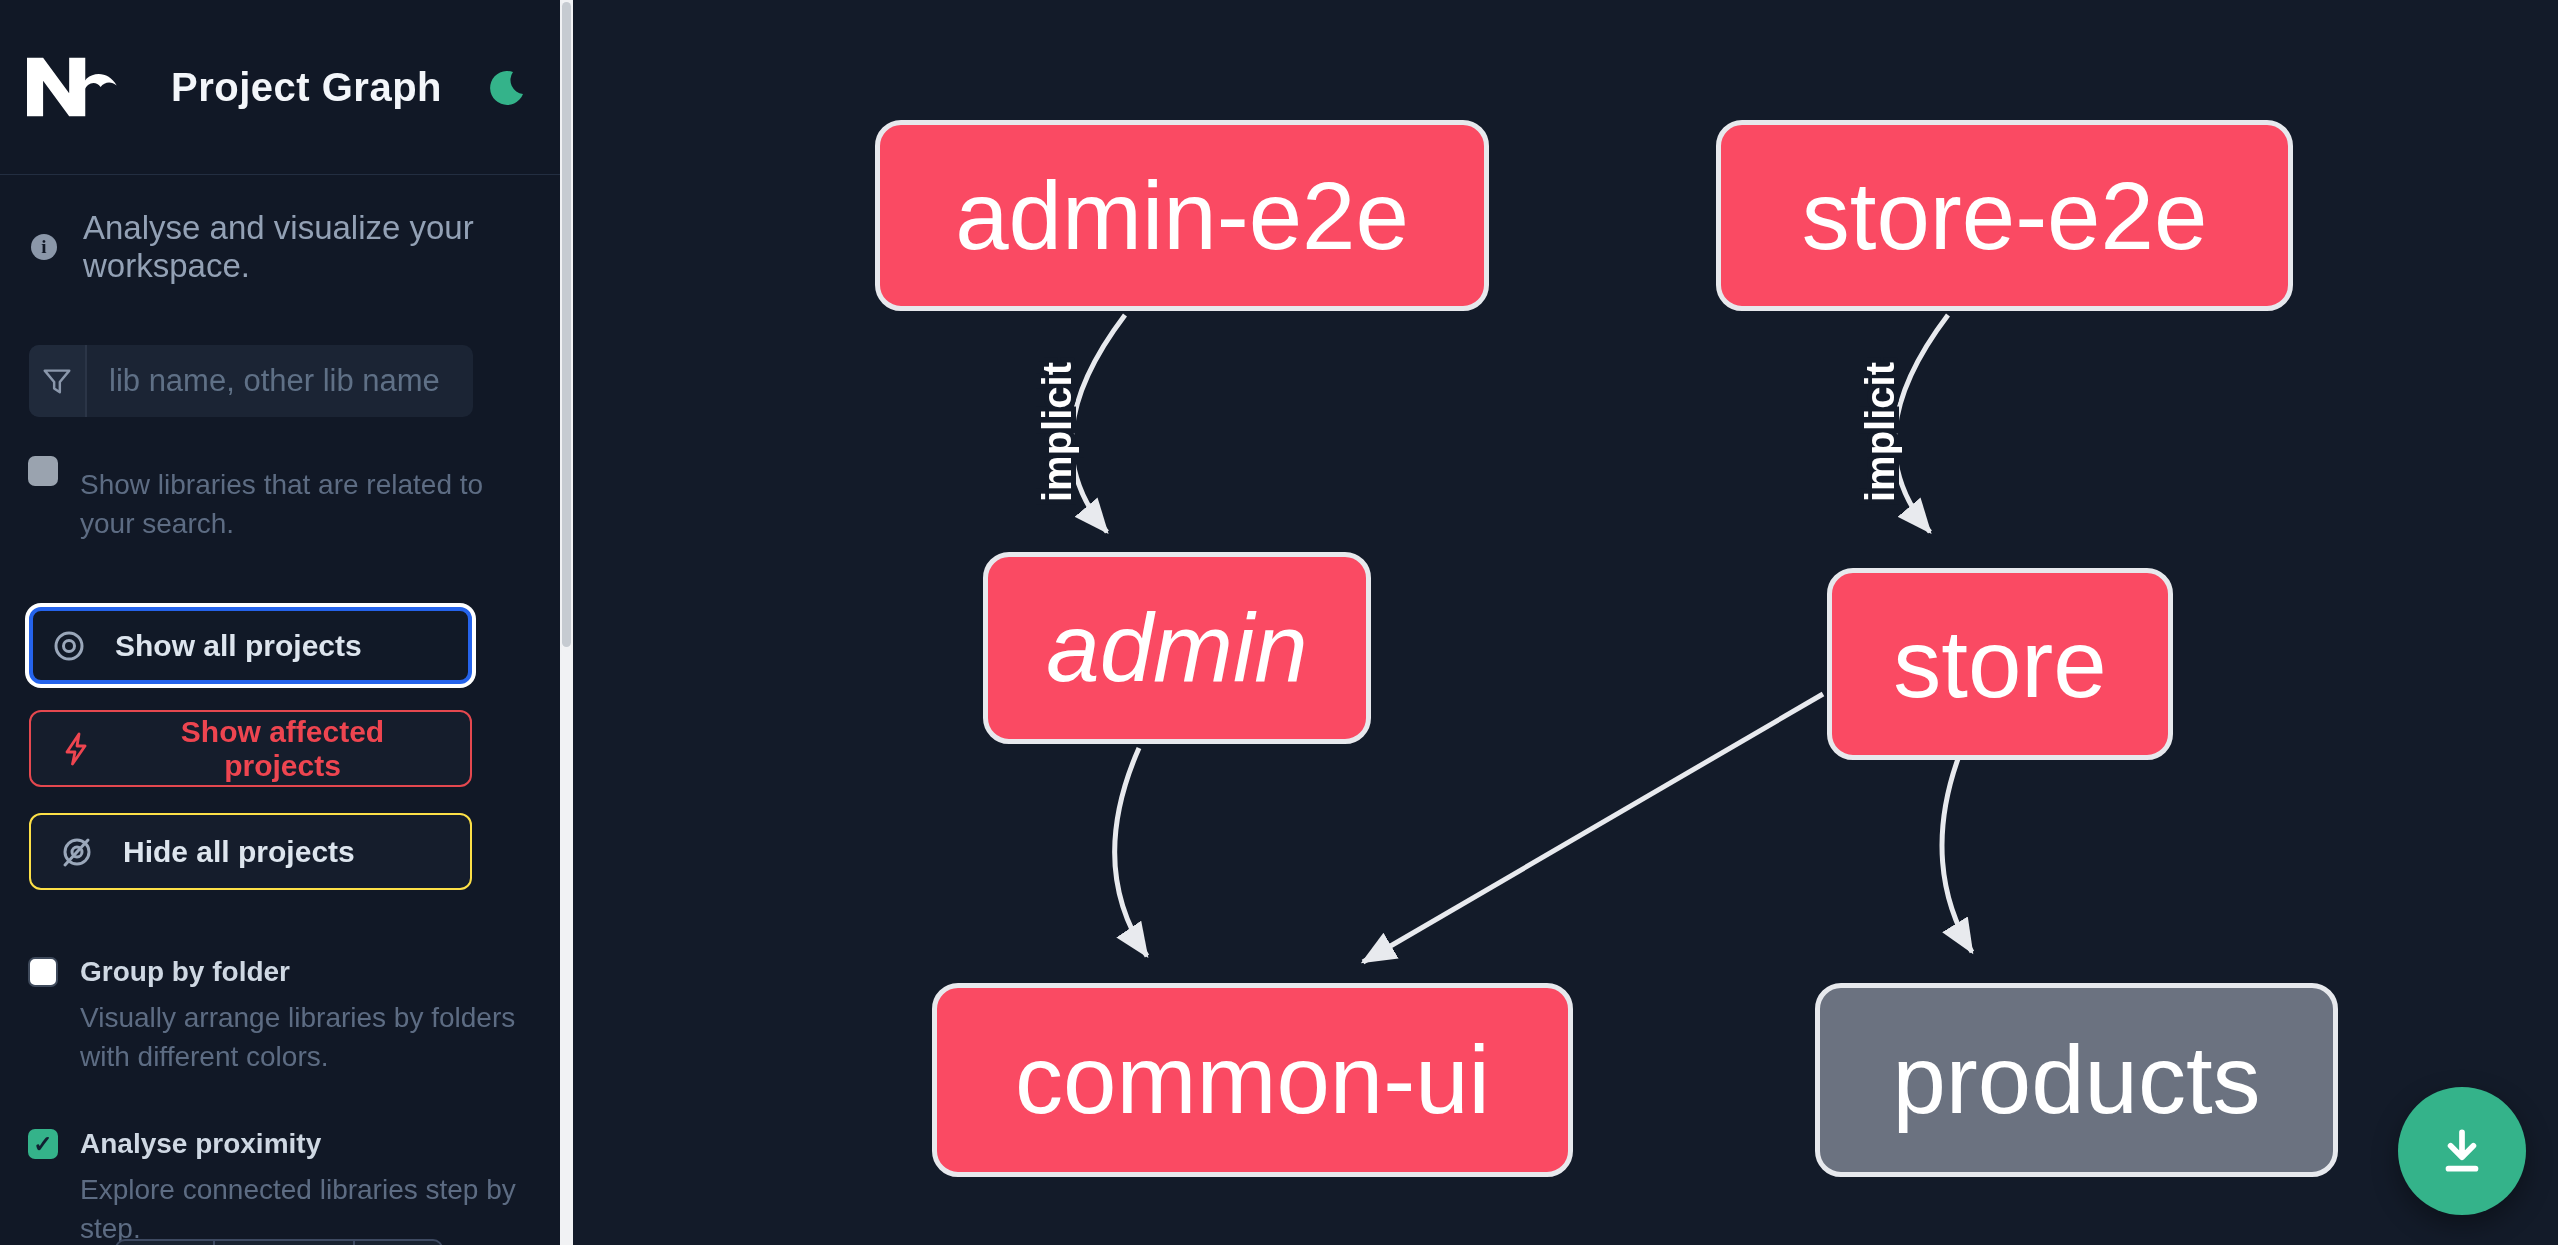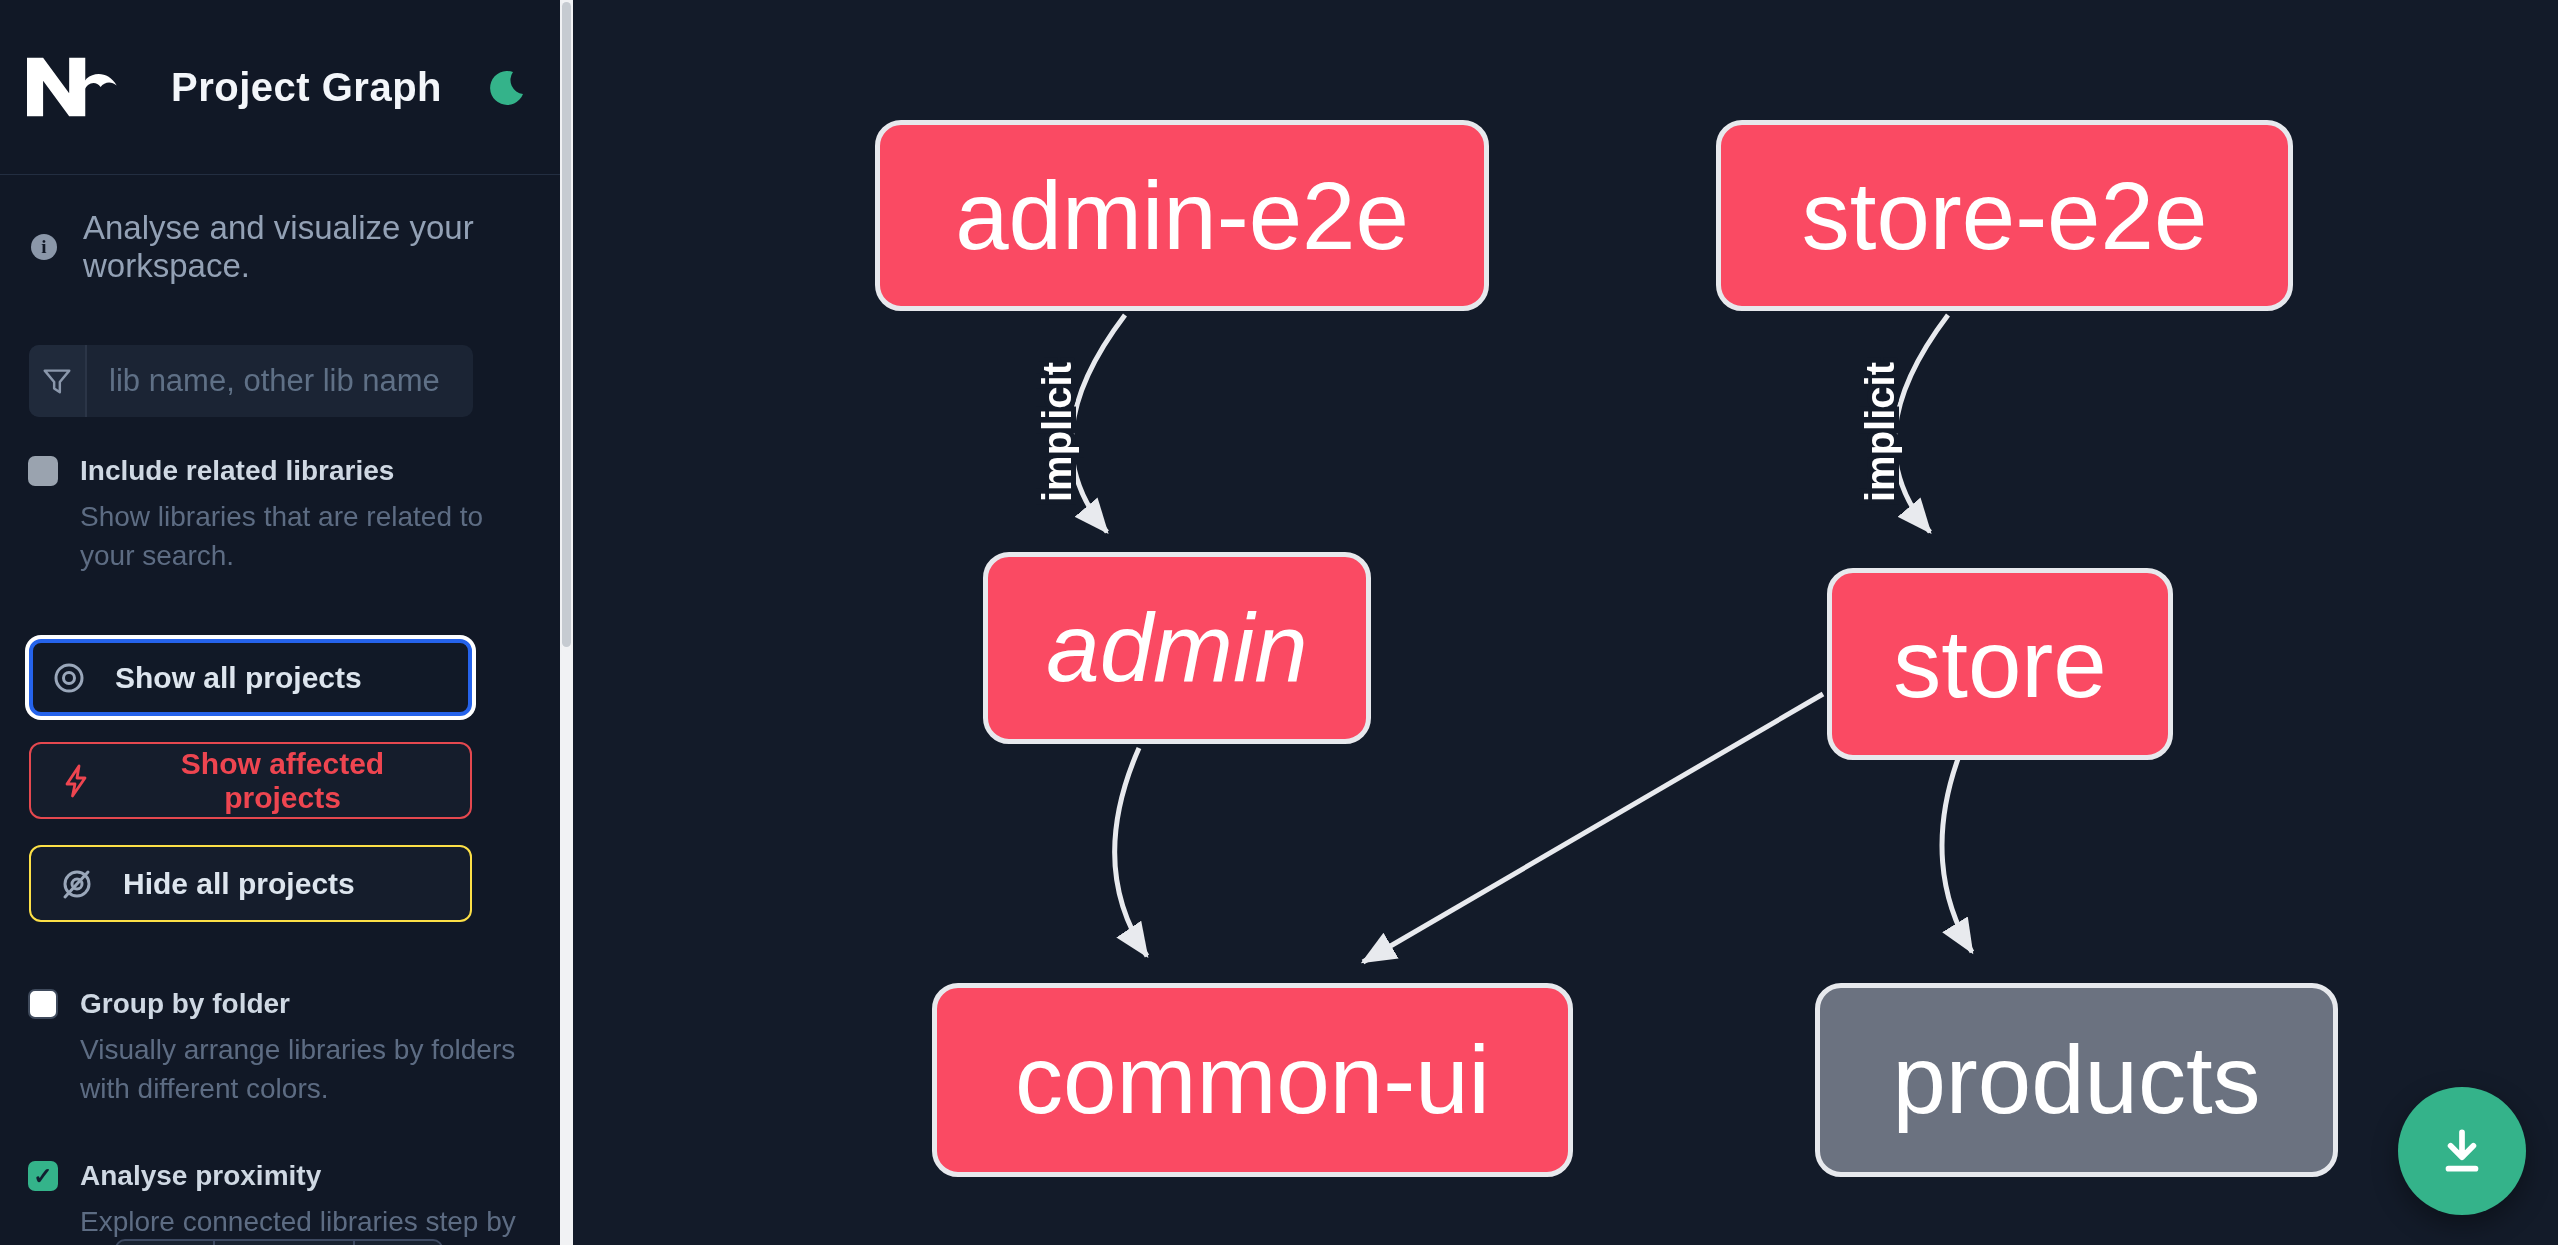--- a/index.html
+++ b/index.html
@@ -173,21 +173,20 @@
       <svg width="34" height="34" viewBox="0 0 36 36">
         <path d="M5 7 H31 L21 19 V30 L15 26 V19 Z" fill="none" stroke="#8a97ab" stroke-width="2.6" stroke-linejoin="round"></path>
       </svg>
     </span>
     <input class="search-input" type="text" placeholder="lib name, other lib name" style="">
   </div>
 
   <div class="option opt-include">
     <span class="checkbox cb-gray"></span>
     <div>
-      <div class="opt-label">Include related libraries</div>
       <div class="opt-desc">Show libraries that are related to your search.</div>
     </div>
   </div>
 
   <div class="btn-stack">
     <button class="btn btn-focus">
       <svg width="36" height="36" viewBox="0 0 36 36">
         <circle cx="18" cy="18" r="13" fill="none" stroke="#9aa7ba" stroke-width="3"></circle>
         <circle cx="18" cy="18" r="5.5" fill="none" stroke="#9aa7ba" stroke-width="3"></circle>
       </svg>

